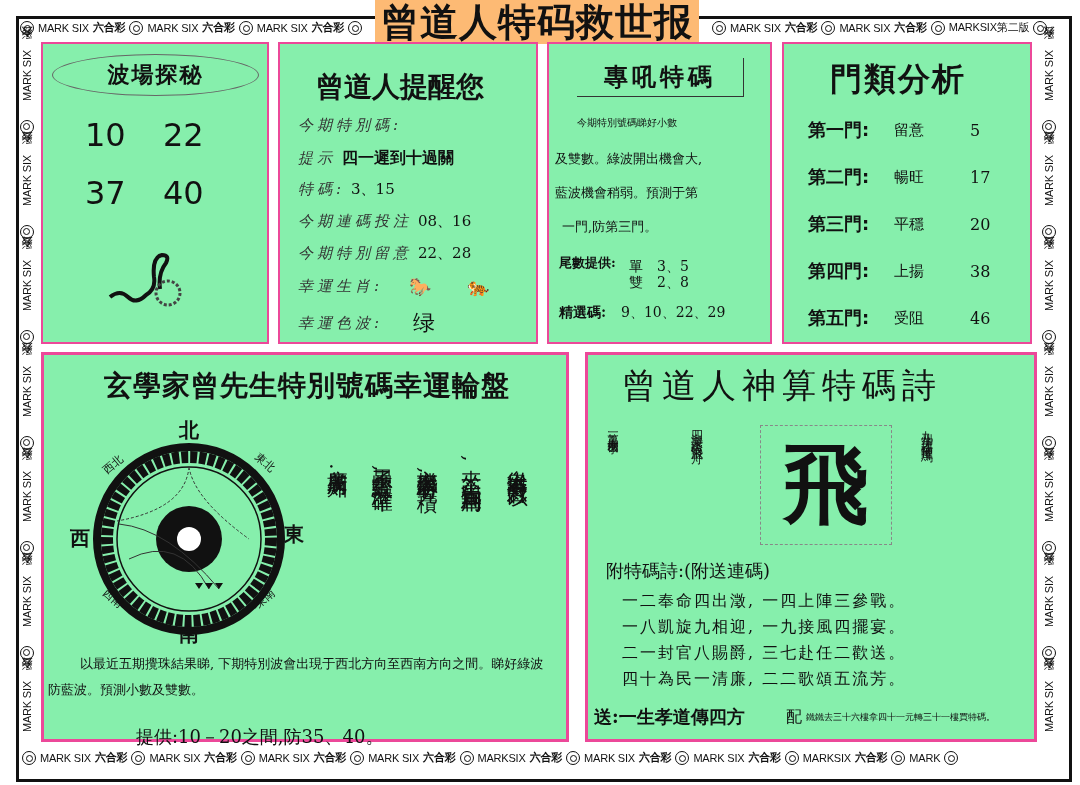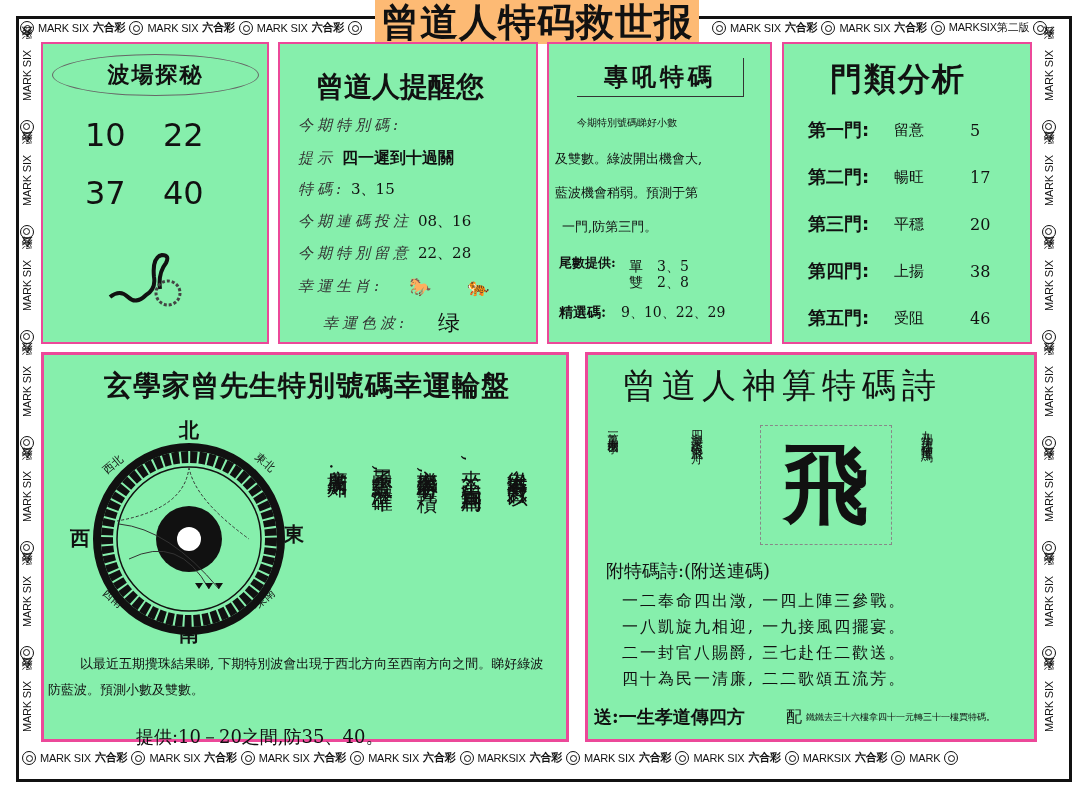--- a/index.html
+++ b/index.html
@@ -149,21 +149,21 @@
   </div>
   <div class="abs row" style="left:18px;top:200px;">
     <span class="cursive">今期特別留意</span>
     <span>22、28</span>
   </div>
   <div class="abs row" style="left:18px;top:232px;">
     <span class="cursive">幸運生肖:</span>
     <span style="margin-left:20px;font-size:18px;color:#444;">🐎</span>
     <span style="margin-left:30px;font-size:18px;color:#444;">🐅</span>
   </div>
-  <div class="abs row" style="left:18px;top:264px;margin-left:25px;">
+  <div class="abs row" style="left:18px;top:264px;">
     <span class="cursive">幸運色波:</span>
     <span style="margin-left:24px;font-size:22px;">绿</span>
   </div>
 </div>
 
 <div class="abs frame" style="left:547px;top:42px;width:225px;height:302px;">
   <div class="abs" style="left:28px;top:14px;width:166px;height:38px;border-right:1px solid #333;border-bottom:1px solid #333;font-size:24px;font-weight:bold;text-align:center;line-height:38px;letter-spacing:4px;">專吼特碼</div>
   <div class="abs" style="left:28px;top:72px;font-size:10px;">今期特別號碼睇好小數</div>
   <div class="abs" style="left:6px;top:106px;font-size:13px;">及雙數。綠波開出機會大,</div>
   <div class="abs" style="left:6px;top:140px;font-size:13px;">藍波機會稍弱。預測于第</div>

